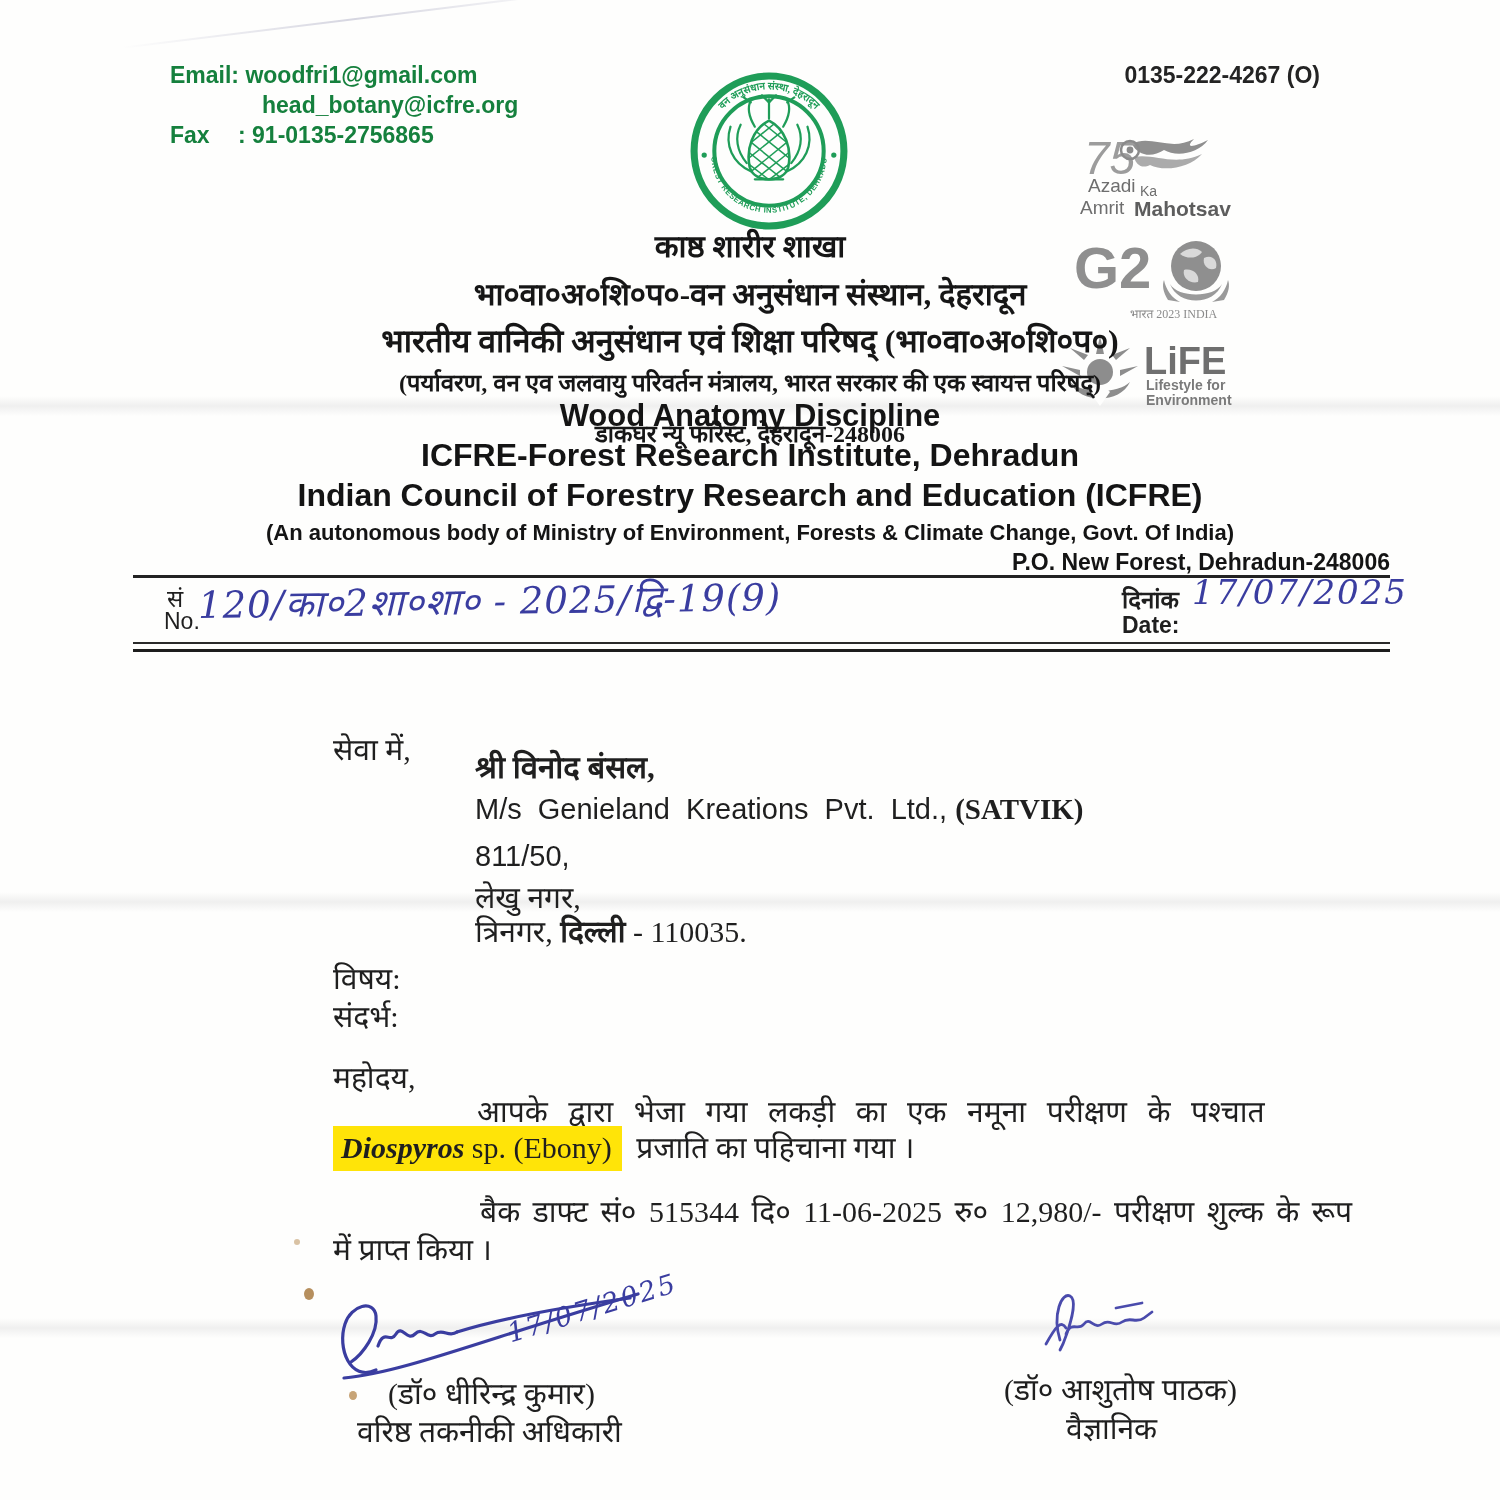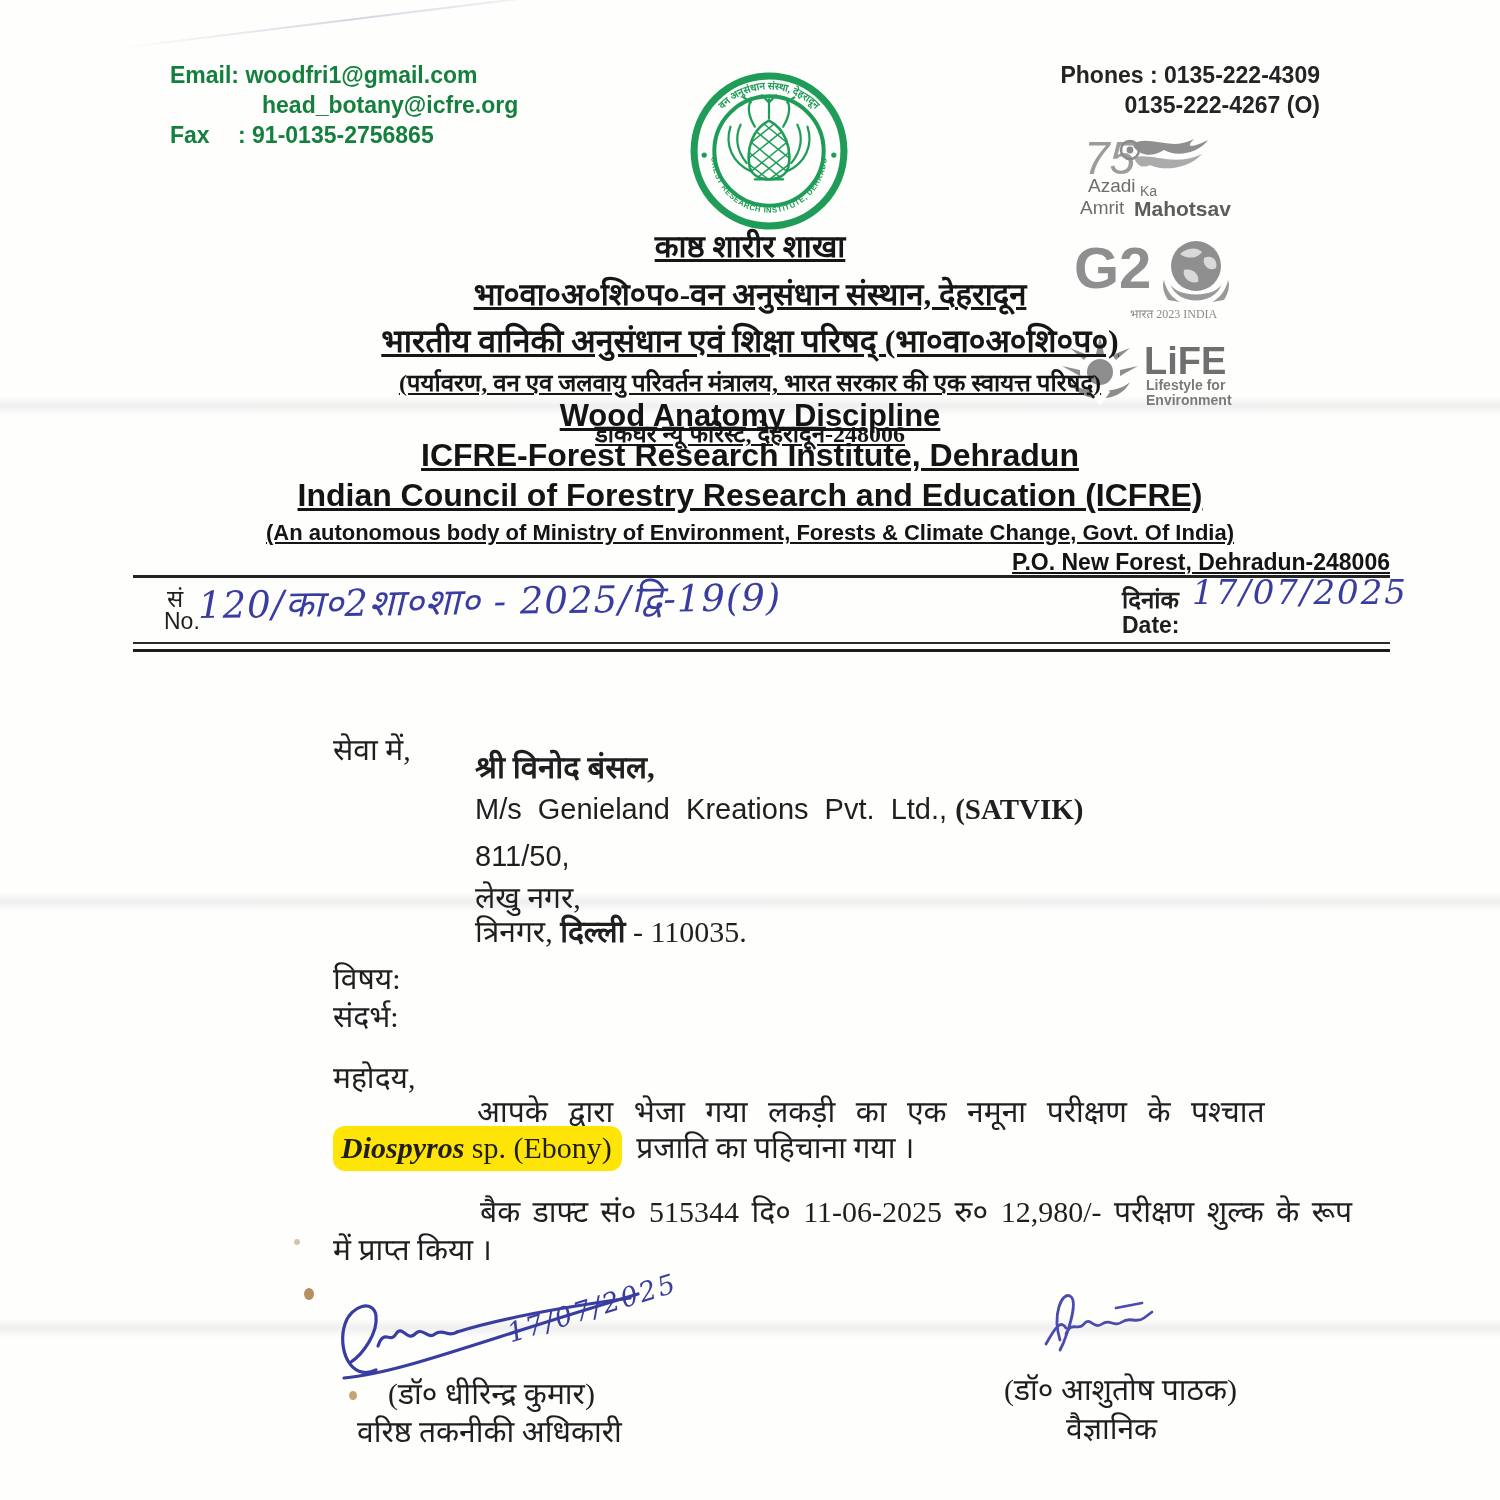--- a/index.html
+++ b/index.html
@@ -18,21 +18,21 @@
     font-family:"DejaVu Serif",serif;
     font-style:italic;
     color:#3a3da0;
     white-space:nowrap;
   }
   .fold {
     left:0; width:1500px; height:20px;
     background:linear-gradient(180deg, rgba(110,110,115,0) 0%, rgba(110,110,115,0.10) 50%, rgba(110,110,115,0) 100%);
   }
   .speck { border-radius:50%; }
-  .center-block { left:110px; width:1280px; text-align:center;text-decoration:underline; }
+  .center-block { left:110px; width:1280px; text-align:center; }
   .rule { background:#232323; }
   .nowrap { white-space:nowrap; }
 </style>
 </head>
 <body>
 
 <div class="page">
 
   <div class="abs fold" style="top:396px;"></div>
   <div class="abs fold" style="top:892px;"></div>
@@ -45,21 +45,20 @@
 
   <div class="abs" style="left:170px;top:60px;font-size:23px;font-weight:700;color:#15803d;line-height:30px;">
     <div class="nowrap"><span>Email:</span>
       <span>woodfri1@gmail.com</span></div>
     <div style="padding-left:92px;" class="nowrap"><span>head_botany@icfre.org</span></div>
     <div class="nowrap"><span>Fax</span>
       <span style="margin-left:22px;">: 91-0135-2756865</span></div>
   </div>
 
   <div class="abs" style="left:1000px;top:60px;width:320px;text-align:right;font-size:23px;font-weight:700;color:#242424;line-height:30px;">
-    <div>Phones : 0135-222-4309</div>
     <div>0135-222-4267 (O)</div>
   </div>
 
   <svg class="abs" style="left:688px;top:70px;" width="162" height="162" viewBox="0 0 160 160">
     <defs>
       <path id="arcTop" d="M 17,82 A 63,63 0 0 1 143,82"></path>
       <path id="arcBot" d="M 23,84 A 57,57 0 0 0 137,84"></path>
       <clipPath id="coneClip">
           <path d="M80,50 C64,58 57,78 61,96 C65,112 95,112 99,96 C103,78 96,58 80,50 Z"></path>
         </clipPath>
@@ -191,21 +190,21 @@
     <span style="font-weight:700;">दिल्ली</span>
     <span>- 110035.</span>
   </div>
 
   <div class="abs hindi" style="left:333px;top:957px;font-size:30px;">विषय:</div>
   <div class="abs hindi" style="left:333px;top:995px;font-size:30px;">संदर्भ:</div>
 
   <div class="abs hindi" style="left:333px;top:1056px;font-size:30px;">महोदय,</div>
   <div class="abs hindi nowrap" style="left:477px;top:1090px;font-size:30px;word-spacing:13px;">आपके द्वारा भेजा गया लकड़ी का एक नमूना  परीक्षण के पश्चात</div>
   <div class="abs nowrap" style="left:333px;top:1126px;font-size:30px;">
-    <span style="background:#FFE408;padding:5px 10px 7px 8px;border-radius:12px;"><span class="serif" style="font-weight:700;font-style:italic;">Diospyros</span><span class="serif"> sp. (Ebony)</span></span>
+    <span style="background:#FFE408;padding:5px 10px 7px 8px;"><span class="serif" style="font-weight:700;font-style:italic;">Diospyros</span><span class="serif"> sp. (Ebony)</span></span>
     <span class="hindi" style="margin-left:6px;">प्रजाति का पहिचाना गया ।</span>
   </div>
   <div class="abs hindi nowrap" style="left:480px;top:1190px;font-size:30px;word-spacing:5px;">बैक डाफ्ट सं० 515344 दि० 11-06-2025 रु० 12,980/- परीक्षण शुल्क के रूप</div>
   <div class="abs hindi" style="left:333px;top:1228px;font-size:30px;">में प्राप्त किया ।</div>
 
   <svg class="abs" style="left:330px;top:1288px;" width="345" height="100" viewBox="0 0 345 100">
     <g fill="none" stroke="#3A3DA0" stroke-width="3.2" stroke-linecap="round">
       <path d="M46,82 C20,94 7,60 15,36 C21,17 44,11 46,28 C48,45 33,66 21,74"></path>
       <path d="M48,58 C54,40 60,56 66,46 C72,36 77,54 85,46 C93,38 97,52 105,46 C113,40 119,50 127,44"></path>
       <path d="M127,44 C162,33 212,22 300,10"></path>

